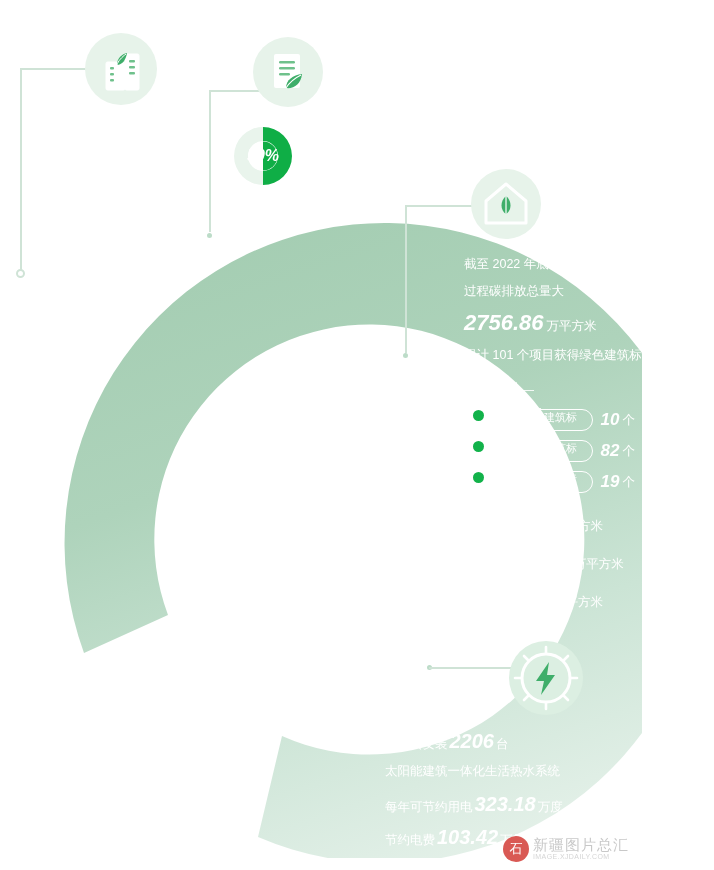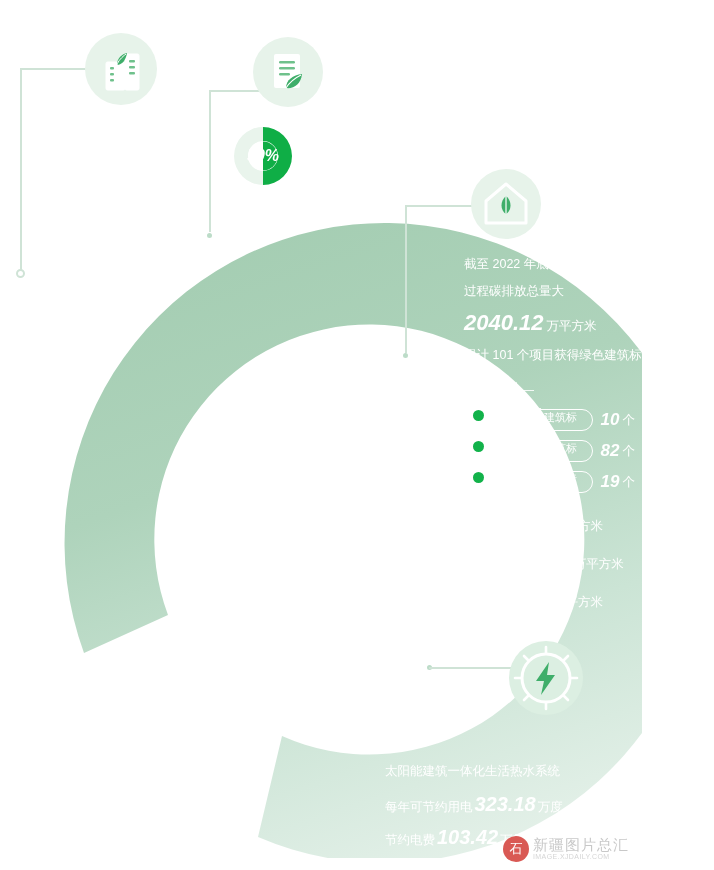--- a/index.html
+++ b/index.html
@@ -364,21 +364,21 @@
       <path d="M36 16 L56 33 L56 55 L16 55 L16 33 Z" fill="none" stroke="#ffffff" stroke-width="3" stroke-linejoin="round"></path>
       <path d="M36 28 C30 33, 30 42, 36 46 C42 42, 42 33, 36 28 Z" fill="#3fae6a"></path>
       <path d="M36 46 L36 28" stroke="#ffffff" stroke-width="1.2"></path>
     </svg>
   </div>
 
   <div class="txt" style="left:464px;top:255px;font-size:12.5px;">
     <div style="margin-bottom:8px;">截至 2022 年底</div>
     <div style="margin-bottom:4px;">过程碳排放总量大</div>
     <div class="em-line" style="margin-bottom:6px;">
-      <span class="n">2040.12</span>
+      <span class="n">2756.86</span>
       <span class="t">万平方米</span>
     </div>
     <div>累计 101 个项目获得绿色建筑标识</div>
   </div>
 
   <div class="qizhong" style="left:490px;top:382px;">
     <span class="arr l"></span>
     <span class="bar l"></span>
     <span>其中</span>
     <span class="bar r"></span>
@@ -444,20 +444,25 @@
         <line x1="63" y1="38" x2="69" y2="38"></line>
         <line x1="16" y1="16" x2="20.5" y2="20.5"></line>
         <line x1="55.5" y1="55.5" x2="60" y2="60"></line>
         <line x1="16" y1="60" x2="20.5" y2="55.5"></line>
         <line x1="55.5" y1="20.5" x2="60" y2="16"></line>
       </g>
       <path d="M41 22 L28 41 L36 41 L33 55 L47 35 L39 35 Z" fill="#3fae6a"></path>
     </svg>
   </div>
 
+  <div class="solar-line" style="left:385px;top:730px;">
+    <span class="t">小区共安装</span>
+    <span class="n">2206</span>
+    <span class="t">台</span>
+  </div>
   <div class="solar-line" style="left:385px;top:763px;">
     <span class="t">太阳能建筑一体化生活热水系统</span>
   </div>
   <div class="solar-line" style="left:385px;top:793px;">
     <span class="t">每年可节约用电</span>
     <span class="n">323.18</span>
     <span class="t">万度</span>
   </div>
   <div class="solar-line" style="left:385px;top:826px;">
     <span class="t">节约电费</span>

